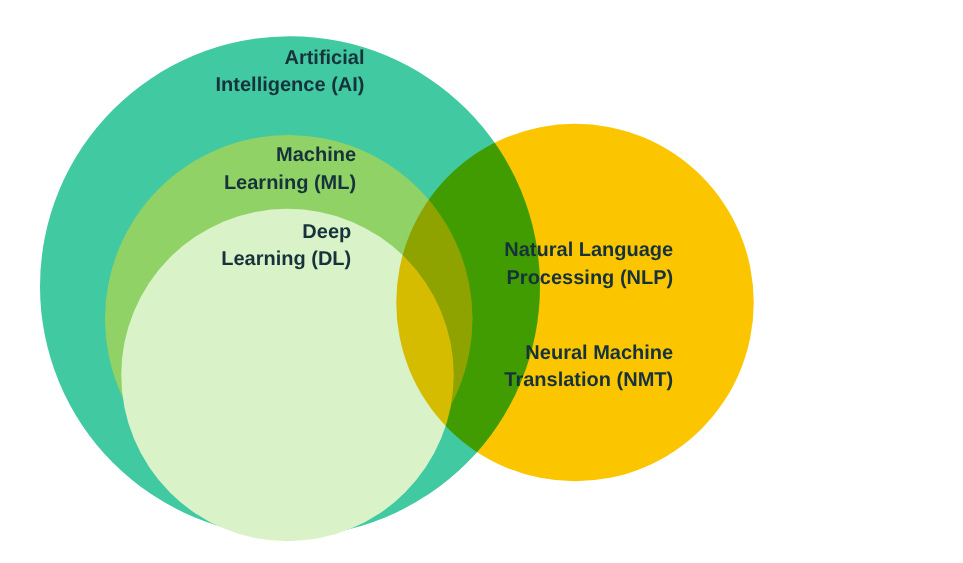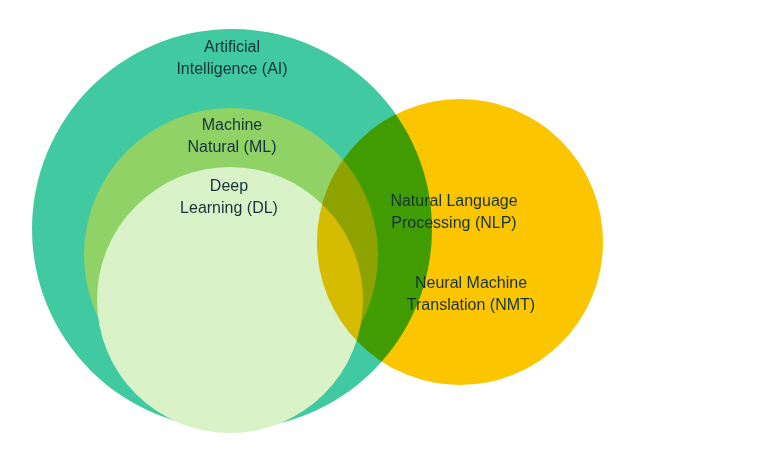--- a/index.html
+++ b/index.html
@@ -44,48 +44,48 @@
     left: 317px;
     top: 99px;
     width: 286px;
     height: 286px;
     background: var(--color-nlp, #FBC600);
     mix-blend-mode: multiply;
   }
   .label {
     position: absolute;
     transform: translateX(-50%);
-    text-align: center;
+    text-align: right;
     white-space: pre-line;
-    font-weight: normal;
+    font-weight: bold;
     font-size: 16px;
     line-height: 22px;
     color: var(--color-text, #16323B);
   }
   .label-ai  { left: 232px; top: 36px;  }
   .label-ml  { left: 232px; top: 114px; }
   .label-dl  { left: 229px; top: 175px; }
-  .label-nlp { left: 454px; top: 190px; }
+  .label-nlp { left: 471px; top: 190px; }
   .label-nmt { left: 471px; top: 272px; }
 </style>
 </head>
 <body>
 
 <div class="canvas">
 
   <div class="circle circle-ai"></div>
   <div class="circle circle-ml"></div>
   <div class="circle circle-dl"></div>
   <div class="circle circle-nlp"></div>
 
   <div class="label label-ai">Artificial
 Intelligence (AI)</div>
 
   <div class="label label-ml">Machine
-Natural (ML)</div>
+Learning (ML)</div>
 
   <div class="label label-dl">Deep
 Learning (DL)</div>
 
   <div class="label label-nlp">Natural Language
 Processing (NLP)</div>
 
   <div class="label label-nmt">Neural Machine
 Translation (NMT)</div>
 

